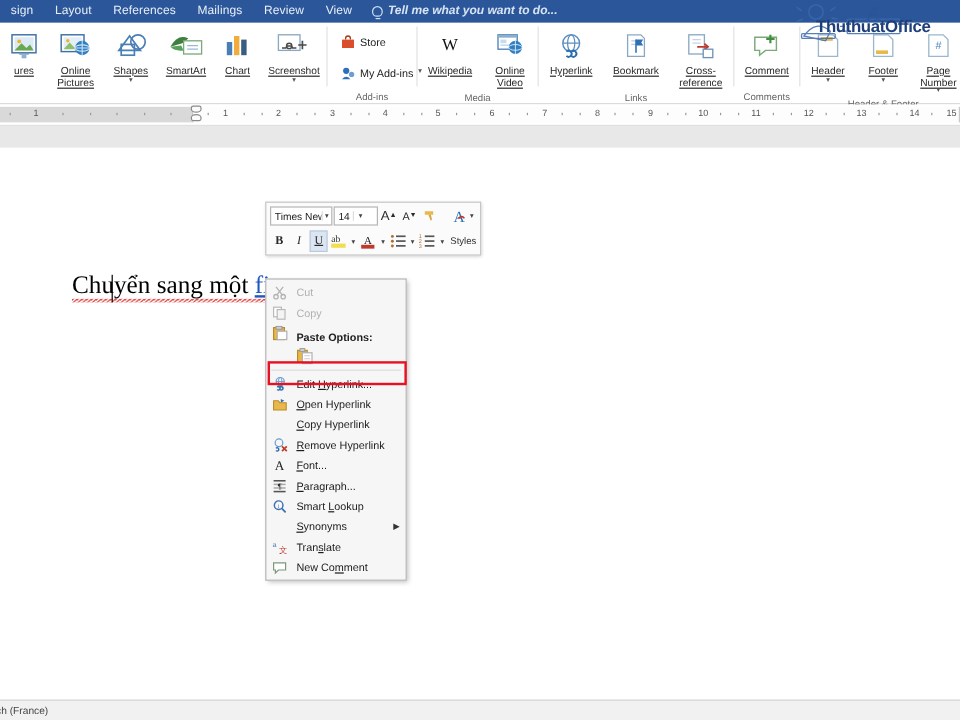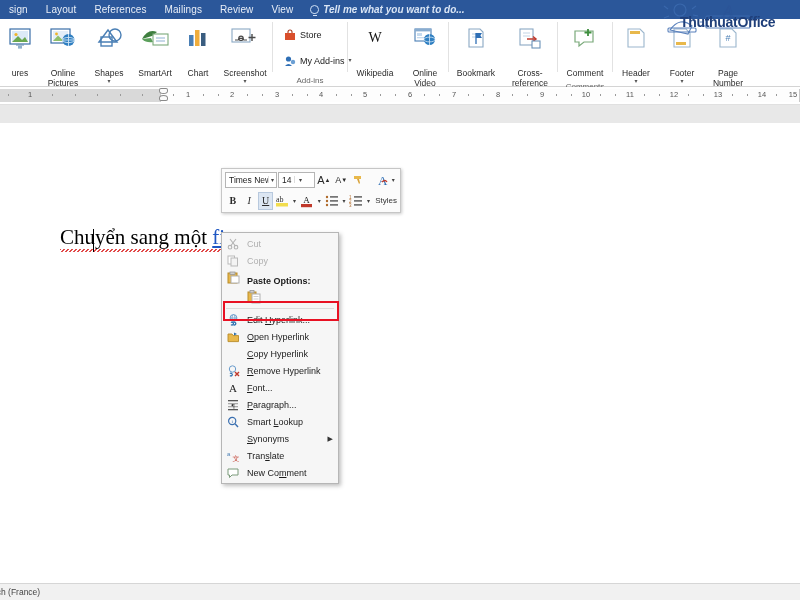--- a/index.html
+++ b/index.html
@@ -48,21 +48,21 @@
 
   .bigbtn {
     width: 46px; display: flex; flex-direction: column; align-items: center;
     padding: 2px 1px; cursor: default;
   }
   .bigbtn.w54 { width: 54px; }
   .bigbtn.w40 { width: 40px; }
   .bigbtn .ico { height: 30px; display: flex; align-items: center; justify-content: center; }
   .bigbtn .lbl {
     font-size: 8.5px; color: #2a2a2a; text-align: center; line-height: 9.5px;
-    margin-top: 15px; white-space: nowrap;
+    margin-top: 1px; white-space: nowrap; text-decoration: underline;
   }
   .bigbtn .lbl.wrap { white-space: normal; }
   .caret { font-size: 6px; color: #555; line-height: 5px; }
 
   .smallbtn {
     display: flex; align-items: center; gap: 4px; height: 19px;
     padding: 0 5px; font-size: 9px; color: #222; white-space: nowrap;
   }
 
   
@@ -335,20 +335,32 @@
           </span>
           <span class="lbl wrap">Online Video</span>
         </div>
       </div>
       <div class="grp-label">Media</div>
     </div>
     <div class="grp-sep"></div>
 
     <div class="grp">
       <div class="grp-body">
+        <div class="bigbtn w54">
+          <span class="ico">
+            <svg width="26" height="24" viewBox="0 0 26 24">
+              <circle cx="13" cy="9" r="7" fill="none" stroke="#5a8ec0" stroke-width="1.2"></circle>
+              <ellipse cx="13" cy="9" rx="3" ry="7" fill="none" stroke="#5a8ec0" stroke-width="1"></ellipse>
+              <line x1="6" y1="9" x2="20" y2="9" stroke="#5a8ec0" stroke-width="1"></line>
+              <path d="M9 16 a2.6 2.6 0 0 1 3.6 0 a2.6 2.6 0 0 1 0 3.6 a2.6 2.6 0 0 1-3.6 0" fill="none" stroke="#2b6fae" stroke-width="1.6"></path>
+              <path d="M13 16 a2.6 2.6 0 0 1 3.6 0 a2.6 2.6 0 0 1 0 3.6 a2.6 2.6 0 0 1-3.6 0" fill="none" stroke="#2b6fae" stroke-width="1.6"></path>
+            </svg>
+          </span>
+          <span class="lbl">Hyperlink</span>
+        </div>
         <div class="bigbtn w54">
           <span class="ico">
             <svg width="24" height="24" viewBox="0 0 24 24">
               <path d="M5 2 h11 l3 3 v15 H5 Z" fill="#fff" stroke="#8aa8c4" stroke-width="1.1"></path>
               <line x1="8" y1="7" x2="15" y2="7" stroke="#b9cde0" stroke-width="1"></line>
               <line x1="8" y1="10" x2="15" y2="10" stroke="#b9cde0" stroke-width="1"></line>
               <path d="M12 6 h6 l-1.6 2.4 L18 11 h-6 z" fill="#2f6fb5"></path>
               <line x1="12" y1="6" x2="12" y2="17" stroke="#2f6fb5" stroke-width="1.3"></line>
             </svg>
           </span>

